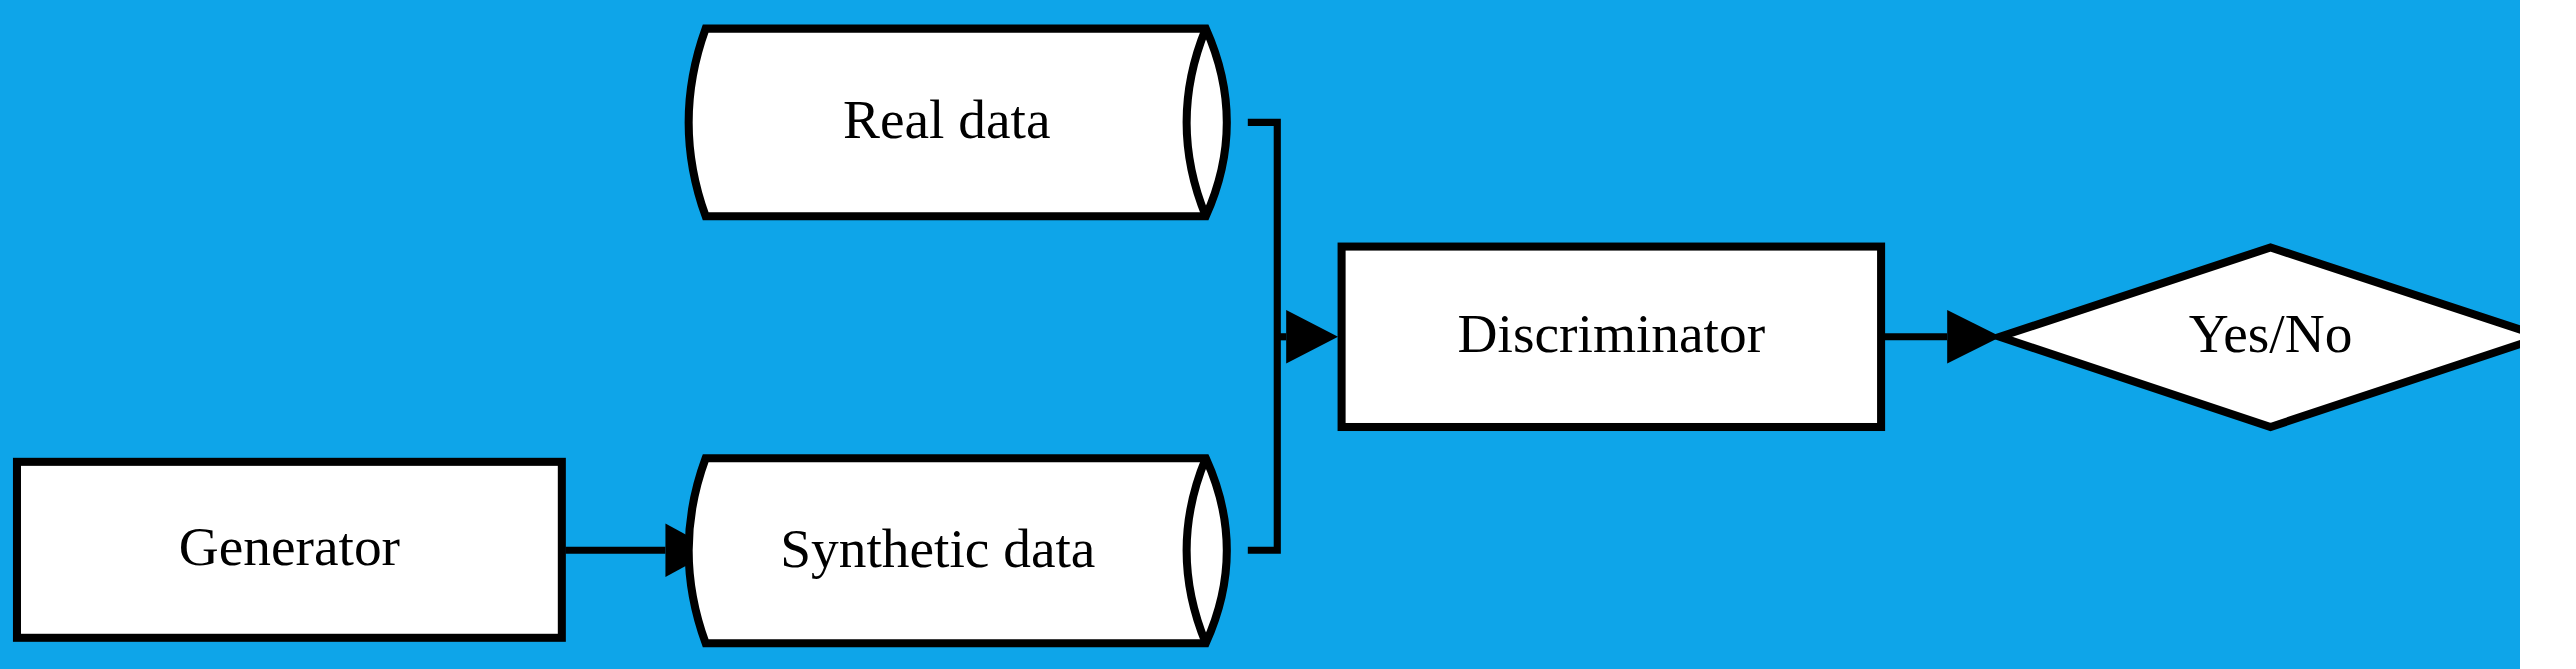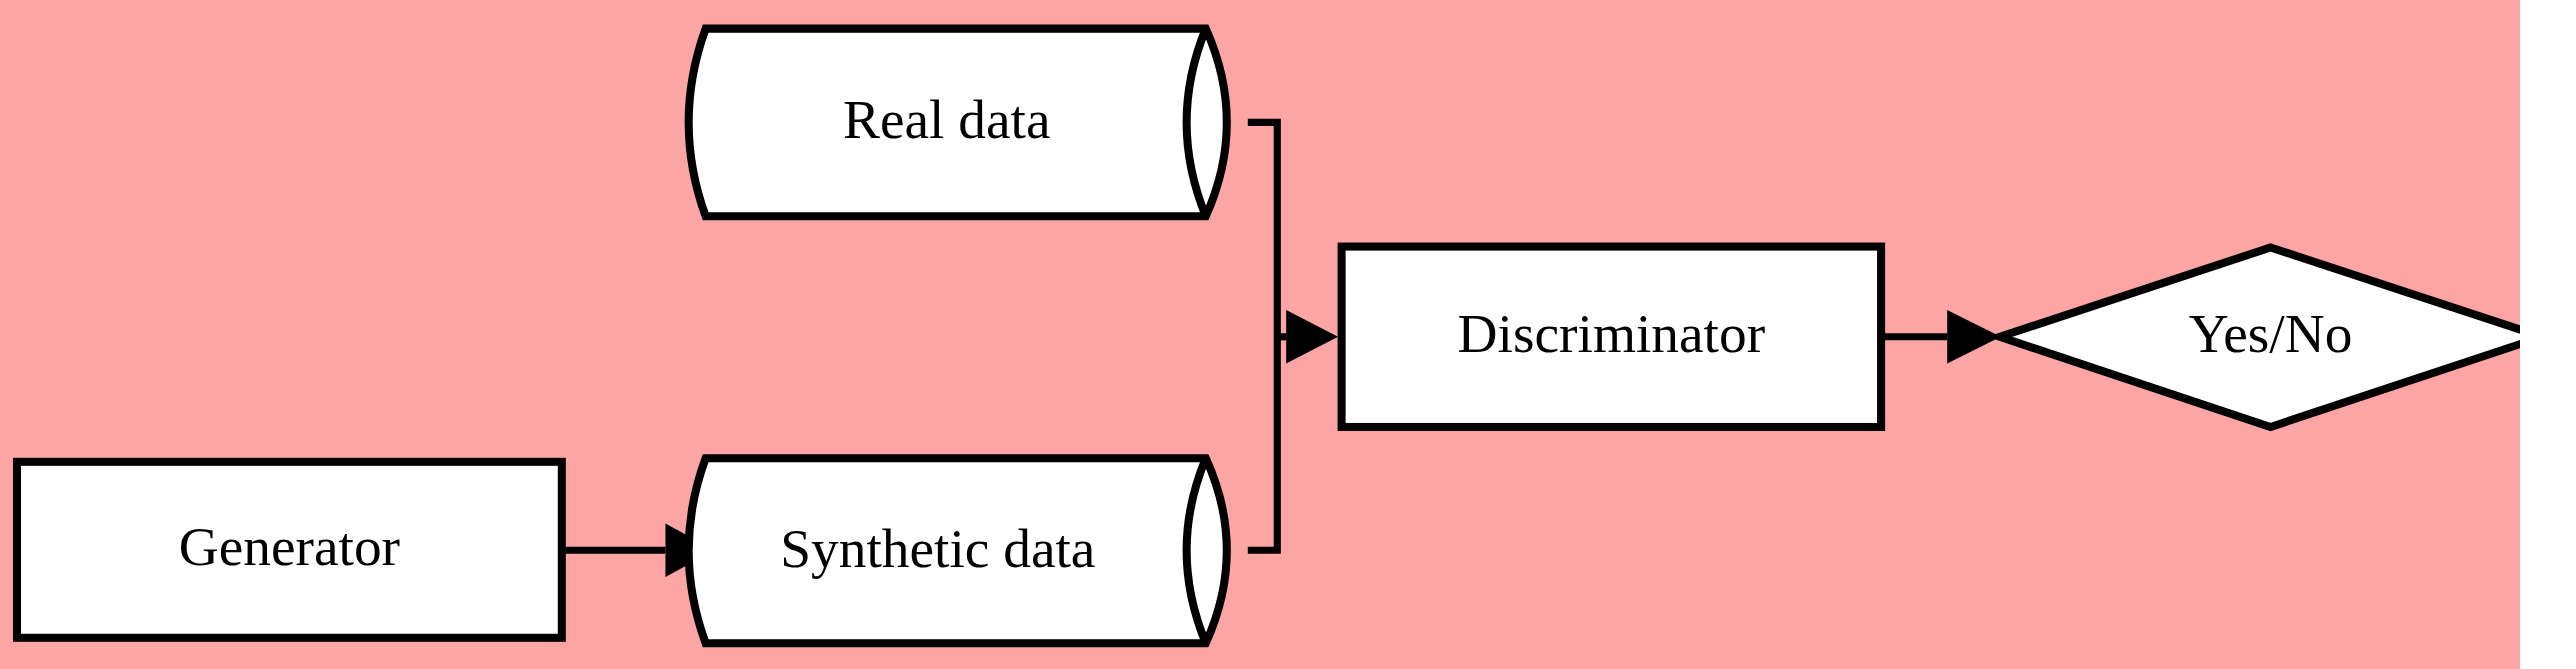--- a/index.html
+++ b/index.html
@@ -8,21 +8,21 @@
     padding: 0;
     background: #ffffff;
   }
   body {
     font-family: "Liberation Serif", "DejaVu Serif", serif;
   }
   #canvas {
     position: relative;
     width: 2520px;
     height: 670px;
-    background: #fca5a5;
+    background: #0ea5e9;
     overflow: hidden;
   }
   #diagram-svg {
     position: absolute;
     left: 0;
     top: 0;
     width: 2576px;
     height: 670px;
     display: block;
   }

